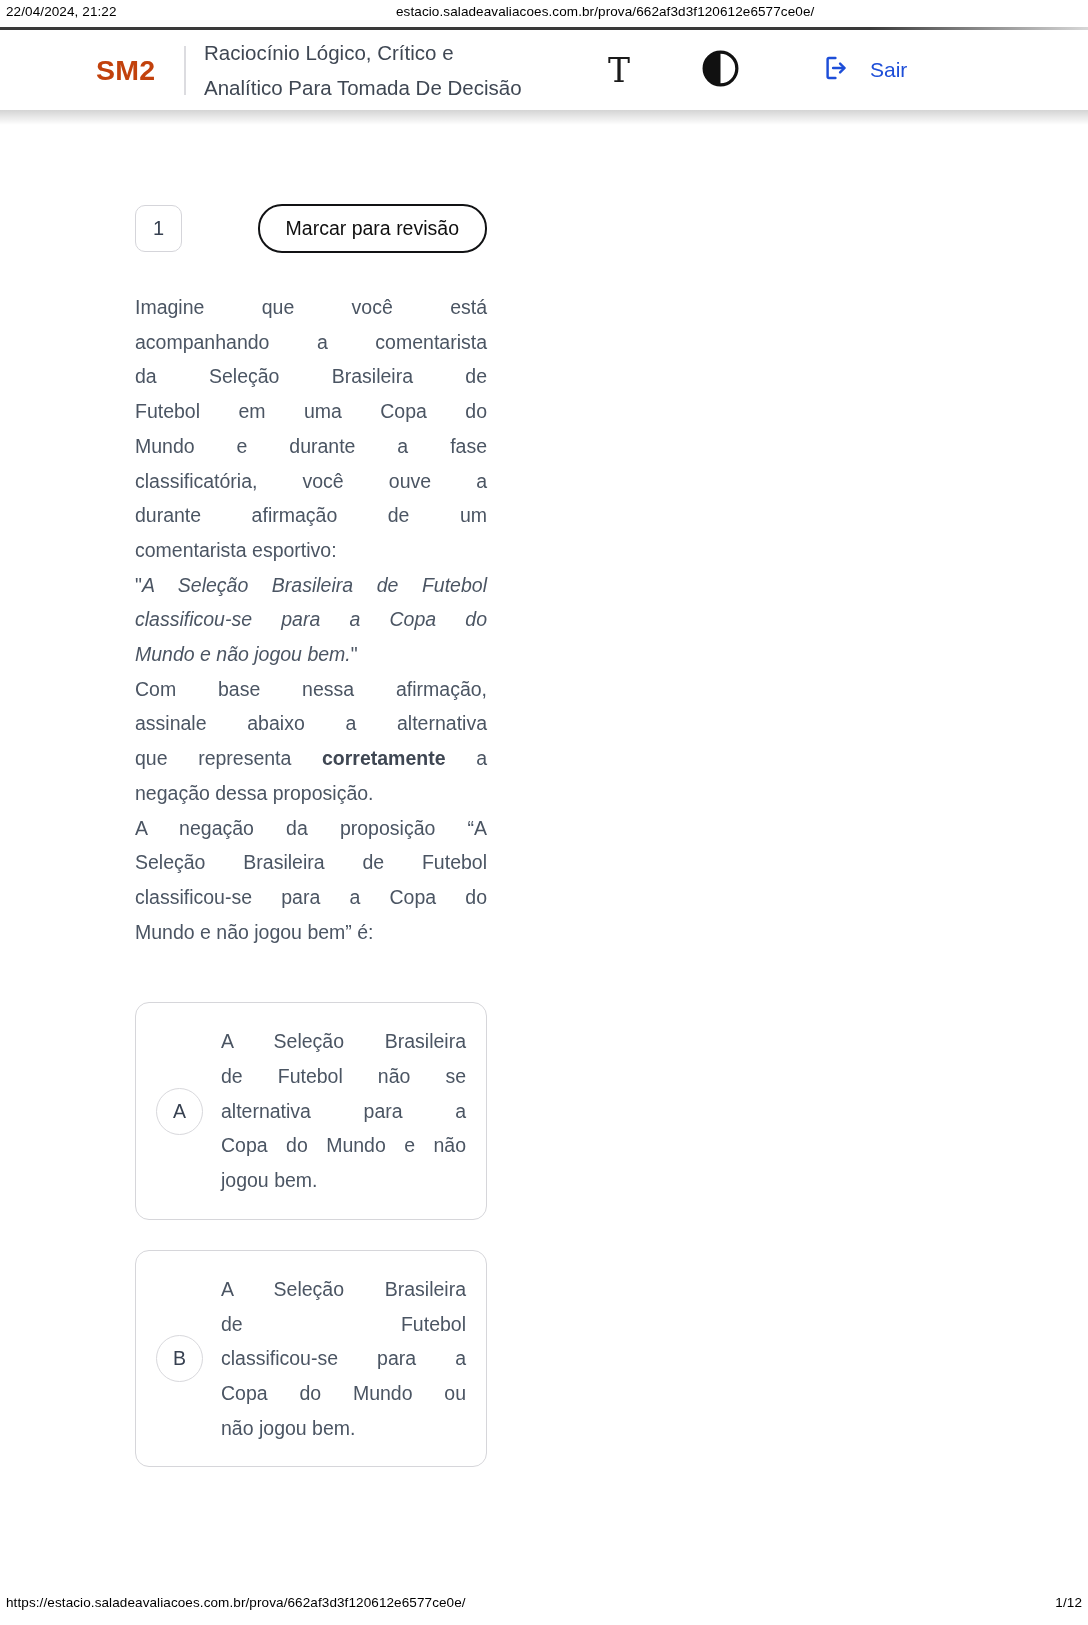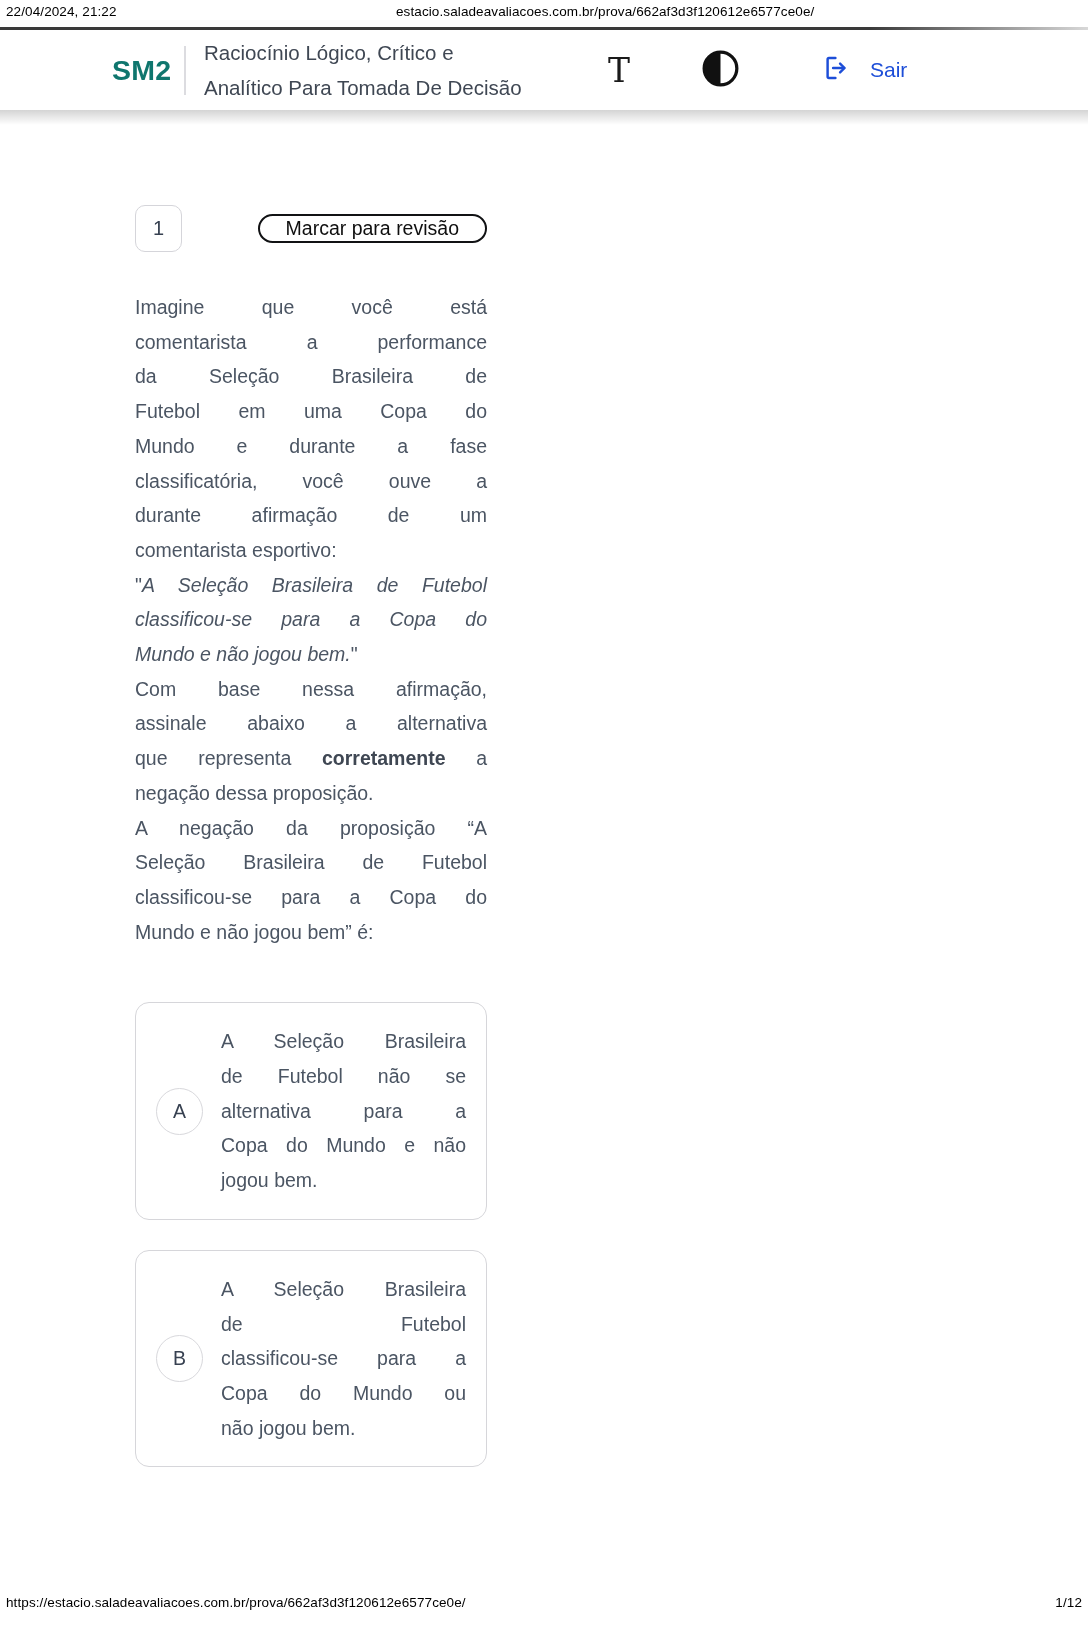--- a/index.html
+++ b/index.html
@@ -32,23 +32,23 @@
   }
   .header-bar {
     position: absolute; left: 0; top: 30px; width: 1088px; height: 80px;
     background: #ffffff;
   }
   .header-shadow {
     position: absolute; left: 0; top: 110px; width: 1088px; height: 15px;
     background: linear-gradient(to bottom, rgba(0,0,0,0.17), rgba(0,0,0,0));
   }
   .logo {
-    position: absolute; left: 112px; top: 0; height: 80px;
+    position: absolute; left: 96px; top: 0; height: 80px;
     display: flex; align-items: center;
-    font-size: 28.5px; font-weight: 700; color: #0f766e; letter-spacing: 0.3px;
+    font-size: 28.5px; font-weight: 700; color: #c2410c; letter-spacing: 0.3px;
   }
   .header-divider {
     position: absolute; left: 184px; top: 16px; width: 2px; height: 49px;
     background: #dcdce0;
   }
   .course-title {
     position: absolute; left: 204px; top: 6px;
     font-size: 20.5px; line-height: 34.5px; color: #3f4753; font-weight: 400;
   }
   .icon-btn {
@@ -68,21 +68,21 @@
     position: absolute; left: 135px; top: 205px; width: 352px;
   }
   .qrow { display: flex; align-items: center; height: 47px; }
   .qnumber {
     width: 47px; height: 47px;
     border: 1.5px solid #d5d5da; border-radius: 10px;
     display: flex; align-items: center; justify-content: center;
     font-size: 20px; color: #374151; background: #fff;
   }
   .review-btn {
-    margin-left: auto; height: 29px;
+    margin-left: auto; height: 49px;
     border: 2.5px solid #111214; border-radius: 24px; background: #fff;
     display: flex; align-items: center; justify-content: center;
     padding: 0 26px;
     font-size: 19.5px; font-weight: 500; color: #0f0f0f;
     font-family: "Liberation Sans", sans-serif;
     cursor: pointer; white-space: nowrap;
   }
 
   .qbody {
     margin-top: 38px;
@@ -152,21 +152,21 @@
 <div class="header-shadow"></div>
 
 <div class="content">
   <div class="qrow">
     <div class="qnumber">1</div>
     <button class="review-btn">Marcar para revisão</button>
   </div>
 
   <div class="qbody">
       <div class="tline fill"><span>Imagine que você está</span></div>
-      <div class="tline fill"><span>comentarista a performance</span></div>
+      <div class="tline fill"><span>acompanhando a comentarista</span></div>
       <div class="tline fill"><span>da Seleção Brasileira de</span></div>
       <div class="tline fill"><span>Futebol em uma Copa do</span></div>
       <div class="tline fill"><span>Mundo e durante a fase</span></div>
       <div class="tline fill"><span>classificatória, você ouve a</span></div>
       <div class="tline fill"><span>durante afirmação de um</span></div>
       <div class="tline"><span>comentarista esportivo:</span></div>
       <div class="tline fill"><span>"</span><span class="it">A Seleção Brasileira de Futebol</span></div>
       <div class="tline fill"><span class="it">classificou-se para a Copa do</span></div>
       <div class="tline"><span class="it">Mundo e não jogou bem.</span><span>"</span></div>
       <div class="tline fill"><span>Com base nessa afirmação,</span></div>

